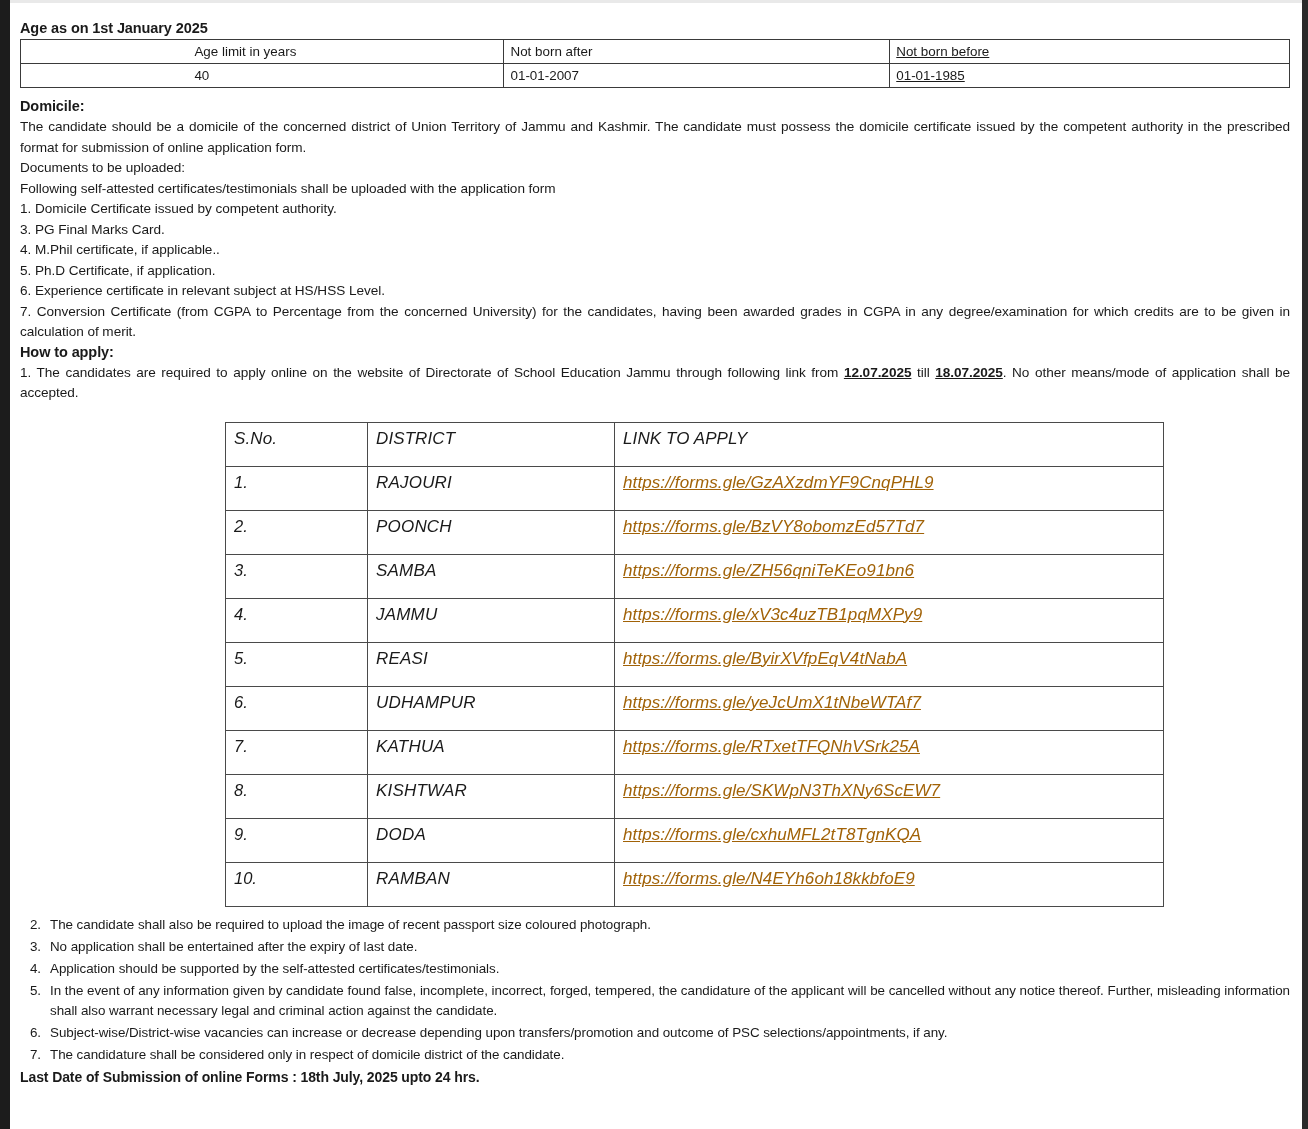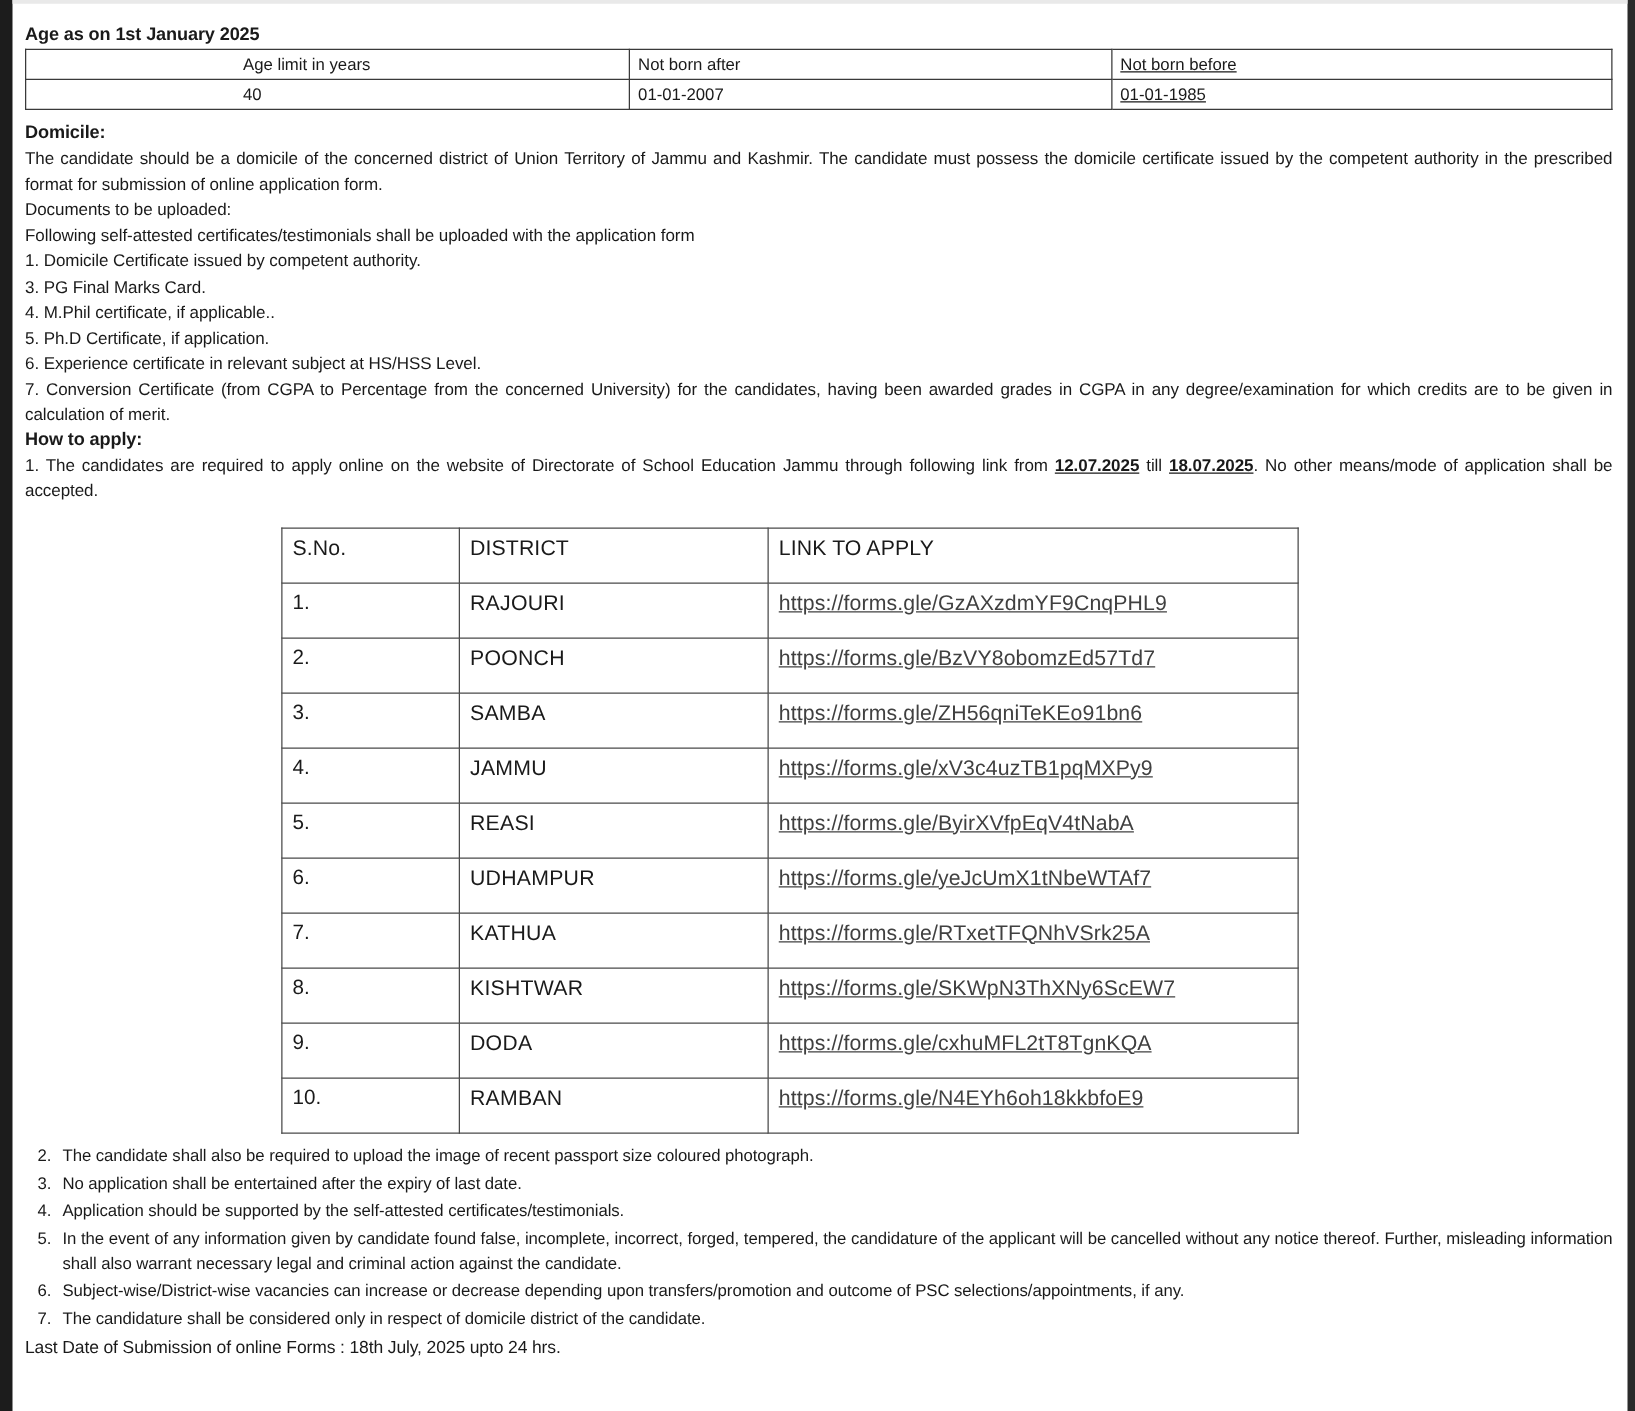--- a/index.html
+++ b/index.html
@@ -90,22 +90,23 @@
   
   .gap-sm{height:9px;}
 
   
   .district-wrap{
     margin:18px 0 0 205px;
     width:953px;
   }
   table.district-table{
     border-collapse:collapse;
-    width:814px;
+    width:939px;
     table-layout:fixed;
+    font-style:italic;
   }
   table.district-table td,
   table.district-table th{
     border:1px solid #4a4a4a;
     padding:6px 8px 8px 8px;
     vertical-align:top;
     text-align:left;
     font-weight:normal;
     height:29px;
   }
@@ -113,21 +114,21 @@
     font-size:17px;
     letter-spacing:.1px;
   }
   table.district-table td.sno{width:125px;font-size:16.5px;}
   table.district-table td.dist{width:230px;font-size:17px;letter-spacing:.2px;}
   table.district-table td.link{font-size:17px;}
   table.district-table th.sno{width:125px;}
   table.district-table th.dist{width:230px;}
   .url{
     text-decoration:underline;
-    color:#404040;
+    color:#a16207;
     letter-spacing:.1px;
     word-break:break-all;
   }
 
   
   ol.footer-list{
     list-style:none;
     margin:8px 0 0 0;
     padding:0;
   }
@@ -143,21 +144,21 @@
     flex:0 0 30px;
     text-align:right;
     padding-right:9px;
     box-sizing:border-box;
   }
   ol.footer-list li .txt{
     flex:1 1 auto;
     text-align:justify;
   }
   .last-date{
-    font-weight:normal;
+    font-weight:bold;
     font-size:14px;
     line-height:19px;
     margin-top:3px;
     letter-spacing:-.1px;
   }
 </style>
 </head>
 <body>
 
 <div class="page-frame">

